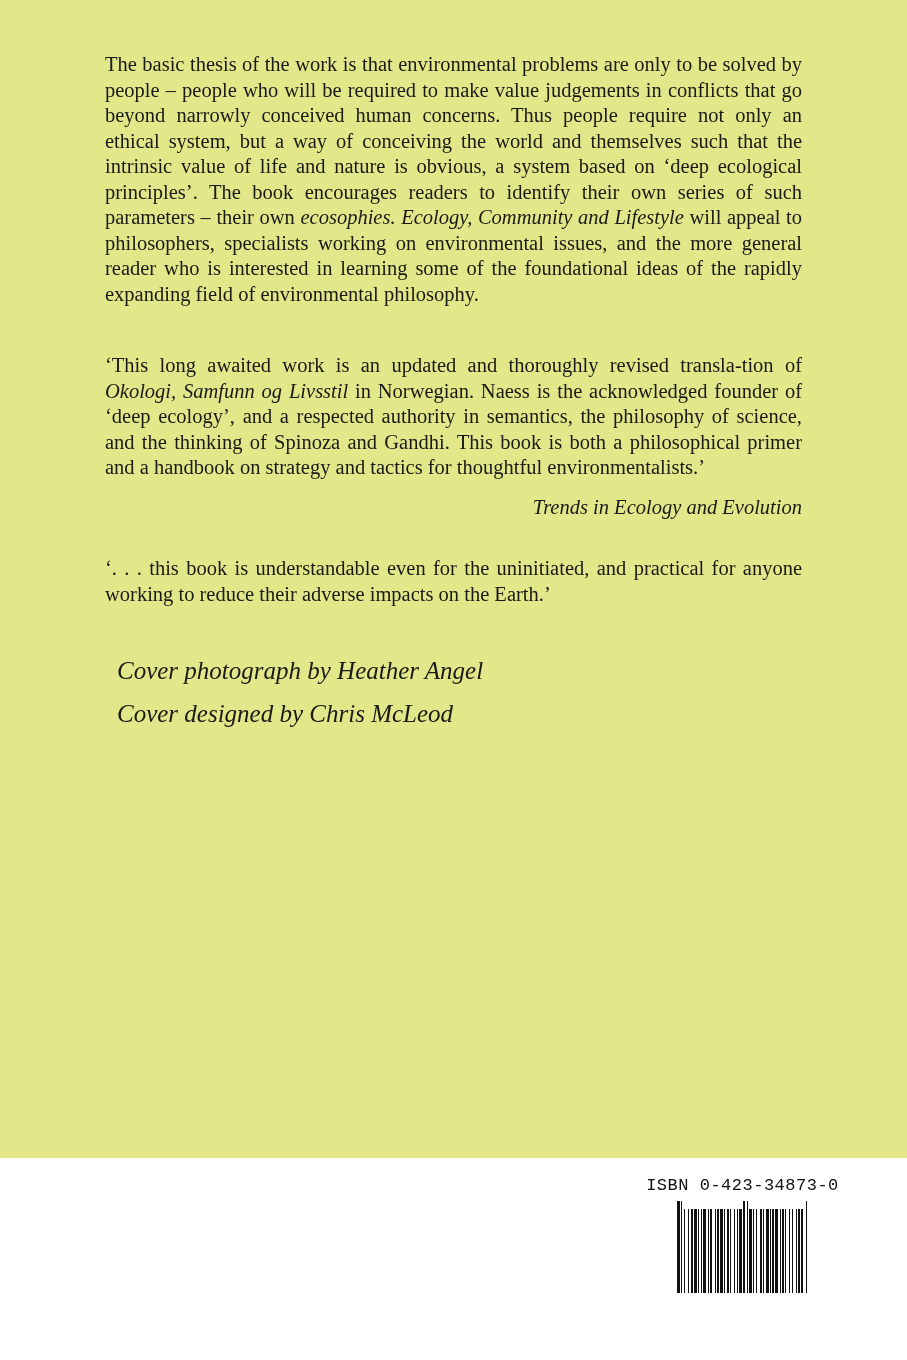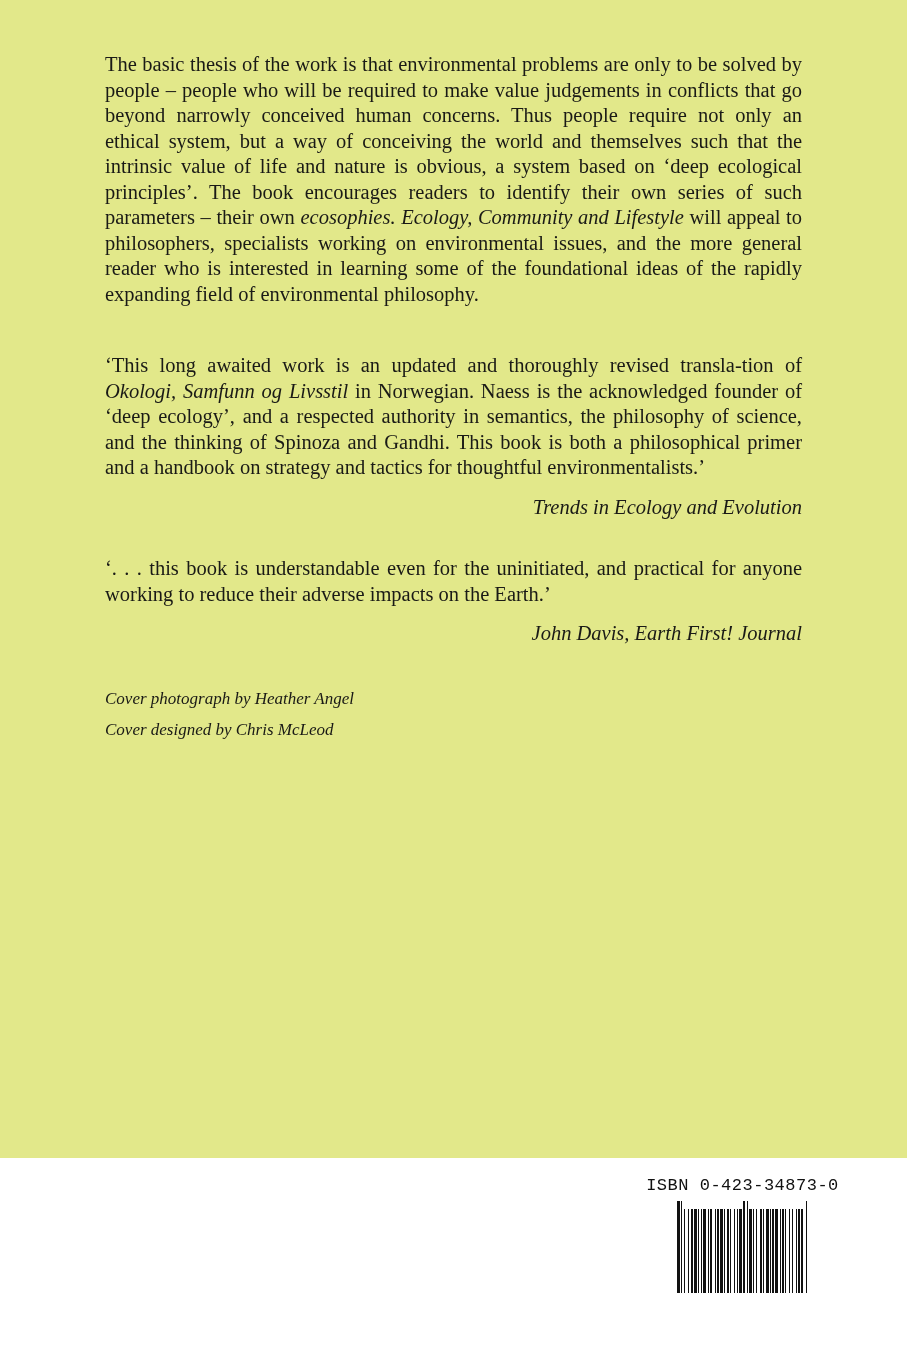--- a/index.html
+++ b/index.html
@@ -39,24 +39,24 @@
 
   .attribution {
     font-size: 20.5px;
     line-height: 25.5px;
     font-style: italic;
     text-align: right;
     margin: 0;
     padding-top: 14px;
   }
   .credits {
-    font-size: 17px;
+    font-size: 25px;
     line-height: 31px;
     font-style: italic;
-    margin: 0;
+    margin: 12px;
   }
 
   .footer {
     position: absolute;
     left: 0;
     bottom: 0;
     width: 907px;
     height: 202px;
     background: #ffffff;
   }
@@ -135,21 +135,20 @@
     <div class="gap-large"></div>
 
     <p class="blurb"><span>‘This long awaited work is an updated and thoroughly revised transla-tion of </span><span class="italic">Okologi, Samfunn og Livsstil</span><span> in Norwegian. Naess is the acknowledged founder of ‘deep ecology’, and a respected authority in semantics, the philosophy of science, and the thinking of Spinoza and Gandhi. This book is both a philosophical primer and a handbook on strategy and tactics for thoughtful environmentalists.’</span></p>
 
     <p class="attribution">Trends in Ecology and Evolution</p>
 
     <div class="gap-mid"></div>
 
     <p class="blurb">‘. . . this book is understandable even for the uninitiated, and practical for anyone working to reduce their adverse impacts on the Earth.’</p>
 
-    <p class="attribution">John Davis, Earth First! Journal</p>
 
     <div class="gap-mid"></div>
 
     <p class="credits">Cover photograph by Heather Angel</p>
     <p class="credits">Cover designed by Chris McLeod</p>
 
   </div>
 
   <div class="footer">
 

